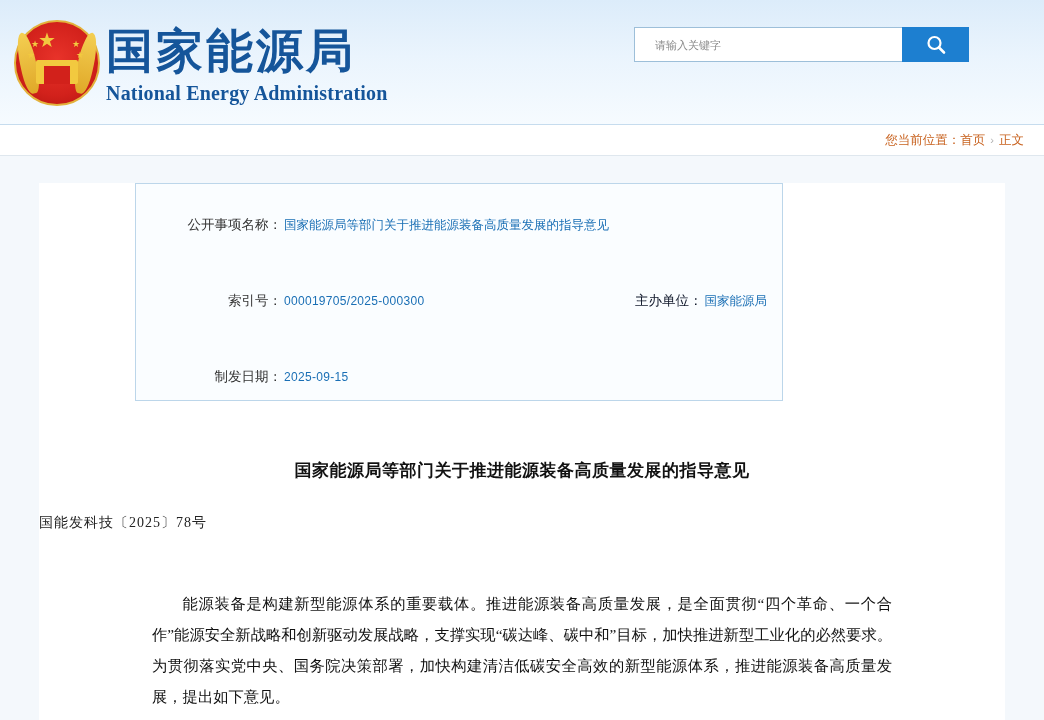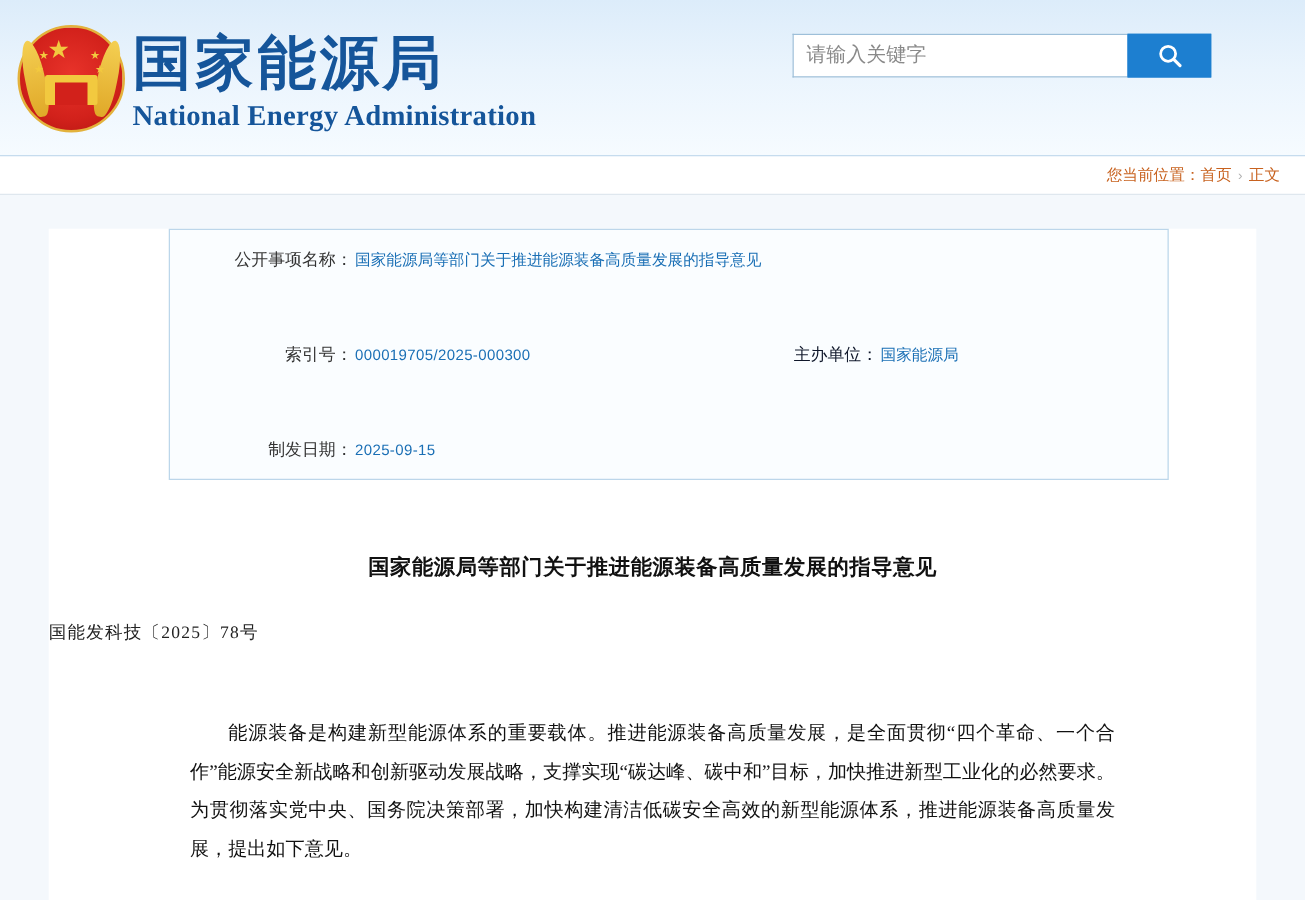--- a/index.html
+++ b/index.html
@@ -81,40 +81,40 @@
   .brand-cn {
     font-family: "Liberation Serif", serif;
     font-size: 47px;
     font-weight: bold;
     letter-spacing: 3px;
     color: #15559a;
     line-height: 54px;
   }
   .brand-en {
     font-family: "Liberation Serif", serif;
-    font-size: 23px;
+    font-size: 20px;
     font-weight: bold;
     color: #15559a;
     letter-spacing: 0.2px;
     line-height: 30px;
   }
 
   .searchbox {
     position: absolute;
     left: 634px; top: 27px;
     width: 335px; height: 35px;
     display: flex;
   }
   .searchbox input {
     width: 268px; height: 35px;
     border: 1px solid #9dbfd9;
     border-right: none;
     background: #fff;
-    padding: 0 10px;
-    font-size: 16px;
+    padding: 0 20px;
+    font-size: 11px;
     color: #c2410c;
     font-family: "Liberation Sans", sans-serif;
     outline: none;
   }
   .searchbox input::placeholder { color: #8a8a8a; }
   .search-btn {
     width: 67px; height: 35px;
     background: #1d7fd0;
     border: 1px solid #1d7fd0;
     display: flex; align-items: center; justify-content: center;
@@ -177,24 +177,24 @@
   }
   .sec-title {
     font-size: 16px;
     font-weight: bold;
     color: #1a5fa8;
     padding: 36px 0 0 96px;
     font-family: "Liberation Sans", sans-serif;
   }
   .info-box {
     margin: 15px auto 0 96px;
-    width: 800px;
+    width: 648px;
     border: 1px solid #bcd6ea;
     background: #fafdff;
-    padding: 15px 0 14px 0;
+    padding: 32px 0 14px 0;
   }
   .info-row {
     display: flex;
     align-items: baseline;
     margin-bottom: 14px;
     font-size: 13px;
   }
   .info-row:last-child { margin-bottom: 0; }
   .info-label {
     color: #333;

